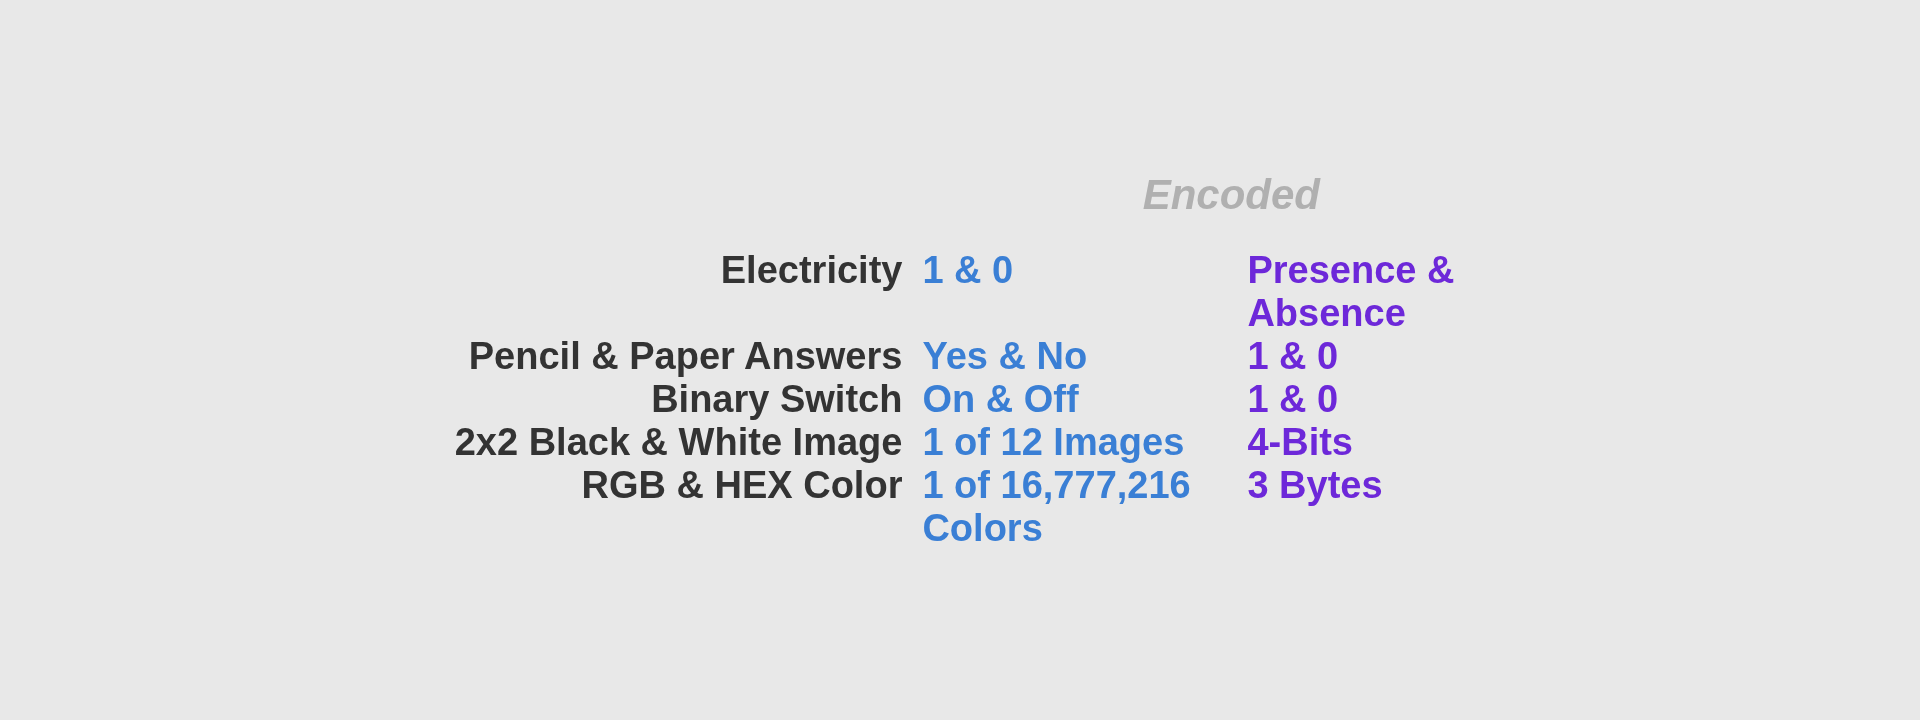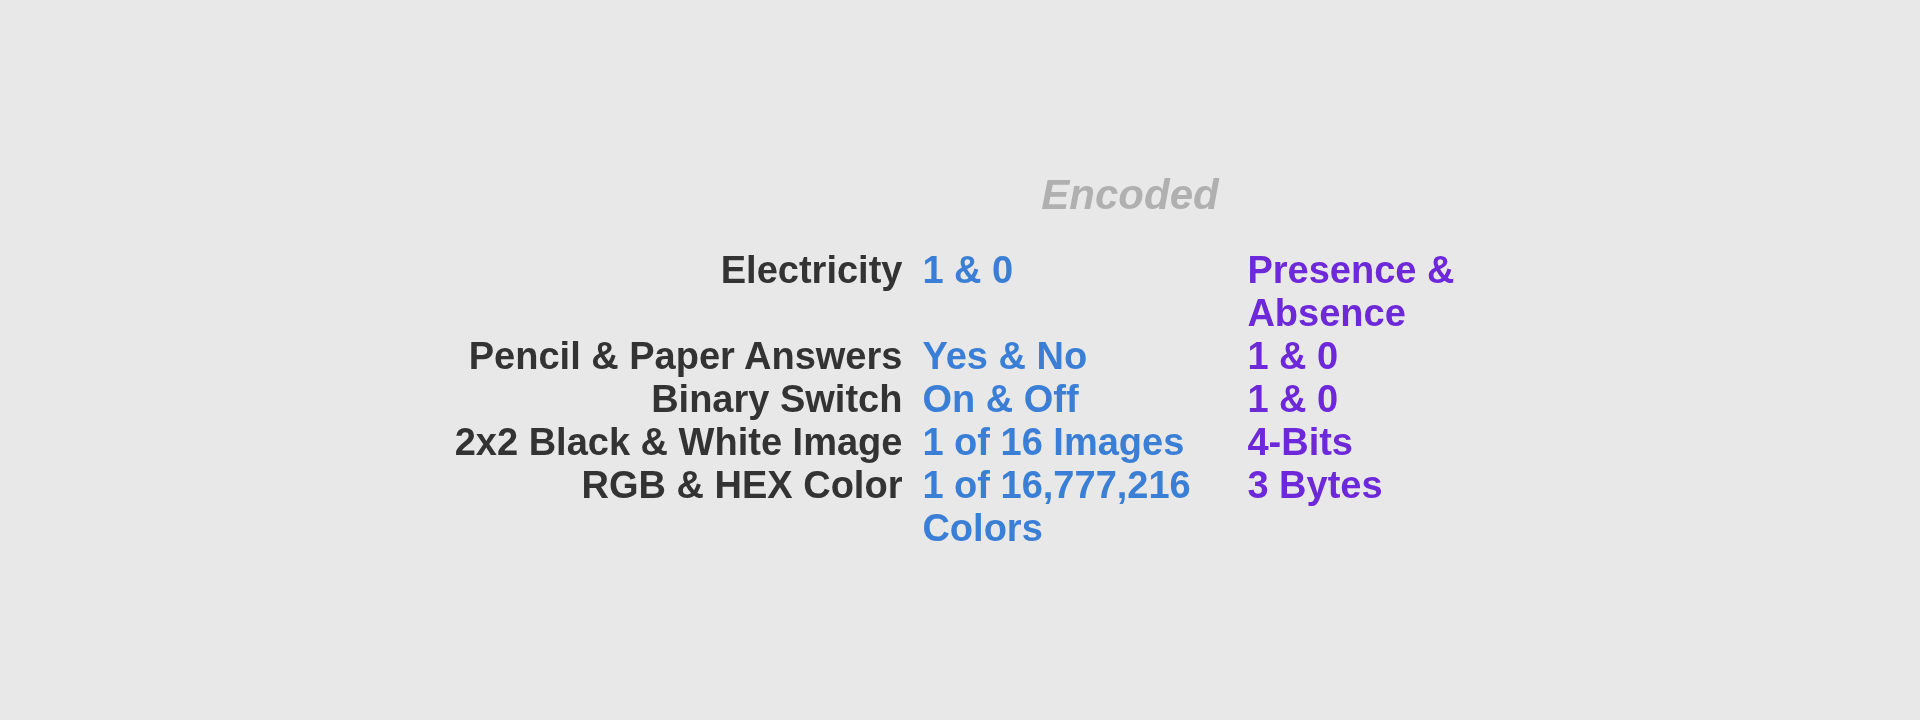--- a/index.html
+++ b/index.html
@@ -33,21 +33,22 @@
       margin-left: 620px;
     }
 
     .col-decoded-header {
       width: 300px;
       text-align: left;
     }
 
     .col-encoded-header {
       width: 300px;
-      text-align: center;
+      text-align: right;
+      margin-left: 40px;
     }
 
     .header-decoded {
       font-size: 42px;
       font-style: italic;
       font-weight: bold;
       color: #3a7fd5;
     }
 
     .header-encoded {
@@ -126,21 +127,21 @@
         <div class="col-decoded"><span class="decoded-text">Yes &amp; No</span></div>
         <div class="col-encoded"><span class="encoded-text">1 &amp; 0</span></div>
       </div>
       <div class="data-row">
         <div class="col-label"><span class="label-text">Binary Switch</span></div>
         <div class="col-decoded"><span class="decoded-text">On &amp; Off</span></div>
         <div class="col-encoded"><span class="encoded-text">1 &amp; 0</span></div>
       </div>
       <div class="data-row">
         <div class="col-label"><span class="label-text">2x2 Black &amp; White Image</span></div>
-        <div class="col-decoded"><span class="decoded-text">1 of 16 Images</span></div>
+        <div class="col-decoded"><span class="decoded-text">1 of 12 Images</span></div>
         <div class="col-encoded"><span class="encoded-text">4-Bits</span></div>
       </div>
       <div class="data-row">
         <div class="col-label"><span class="label-text">RGB &amp; HEX Color</span></div>
         <div class="col-decoded"><span class="decoded-text">1 of 16,777,216 Colors</span></div>
         <div class="col-encoded"><span class="encoded-text">3 Bytes</span></div>
       </div>
     </div>
 </div>
 

